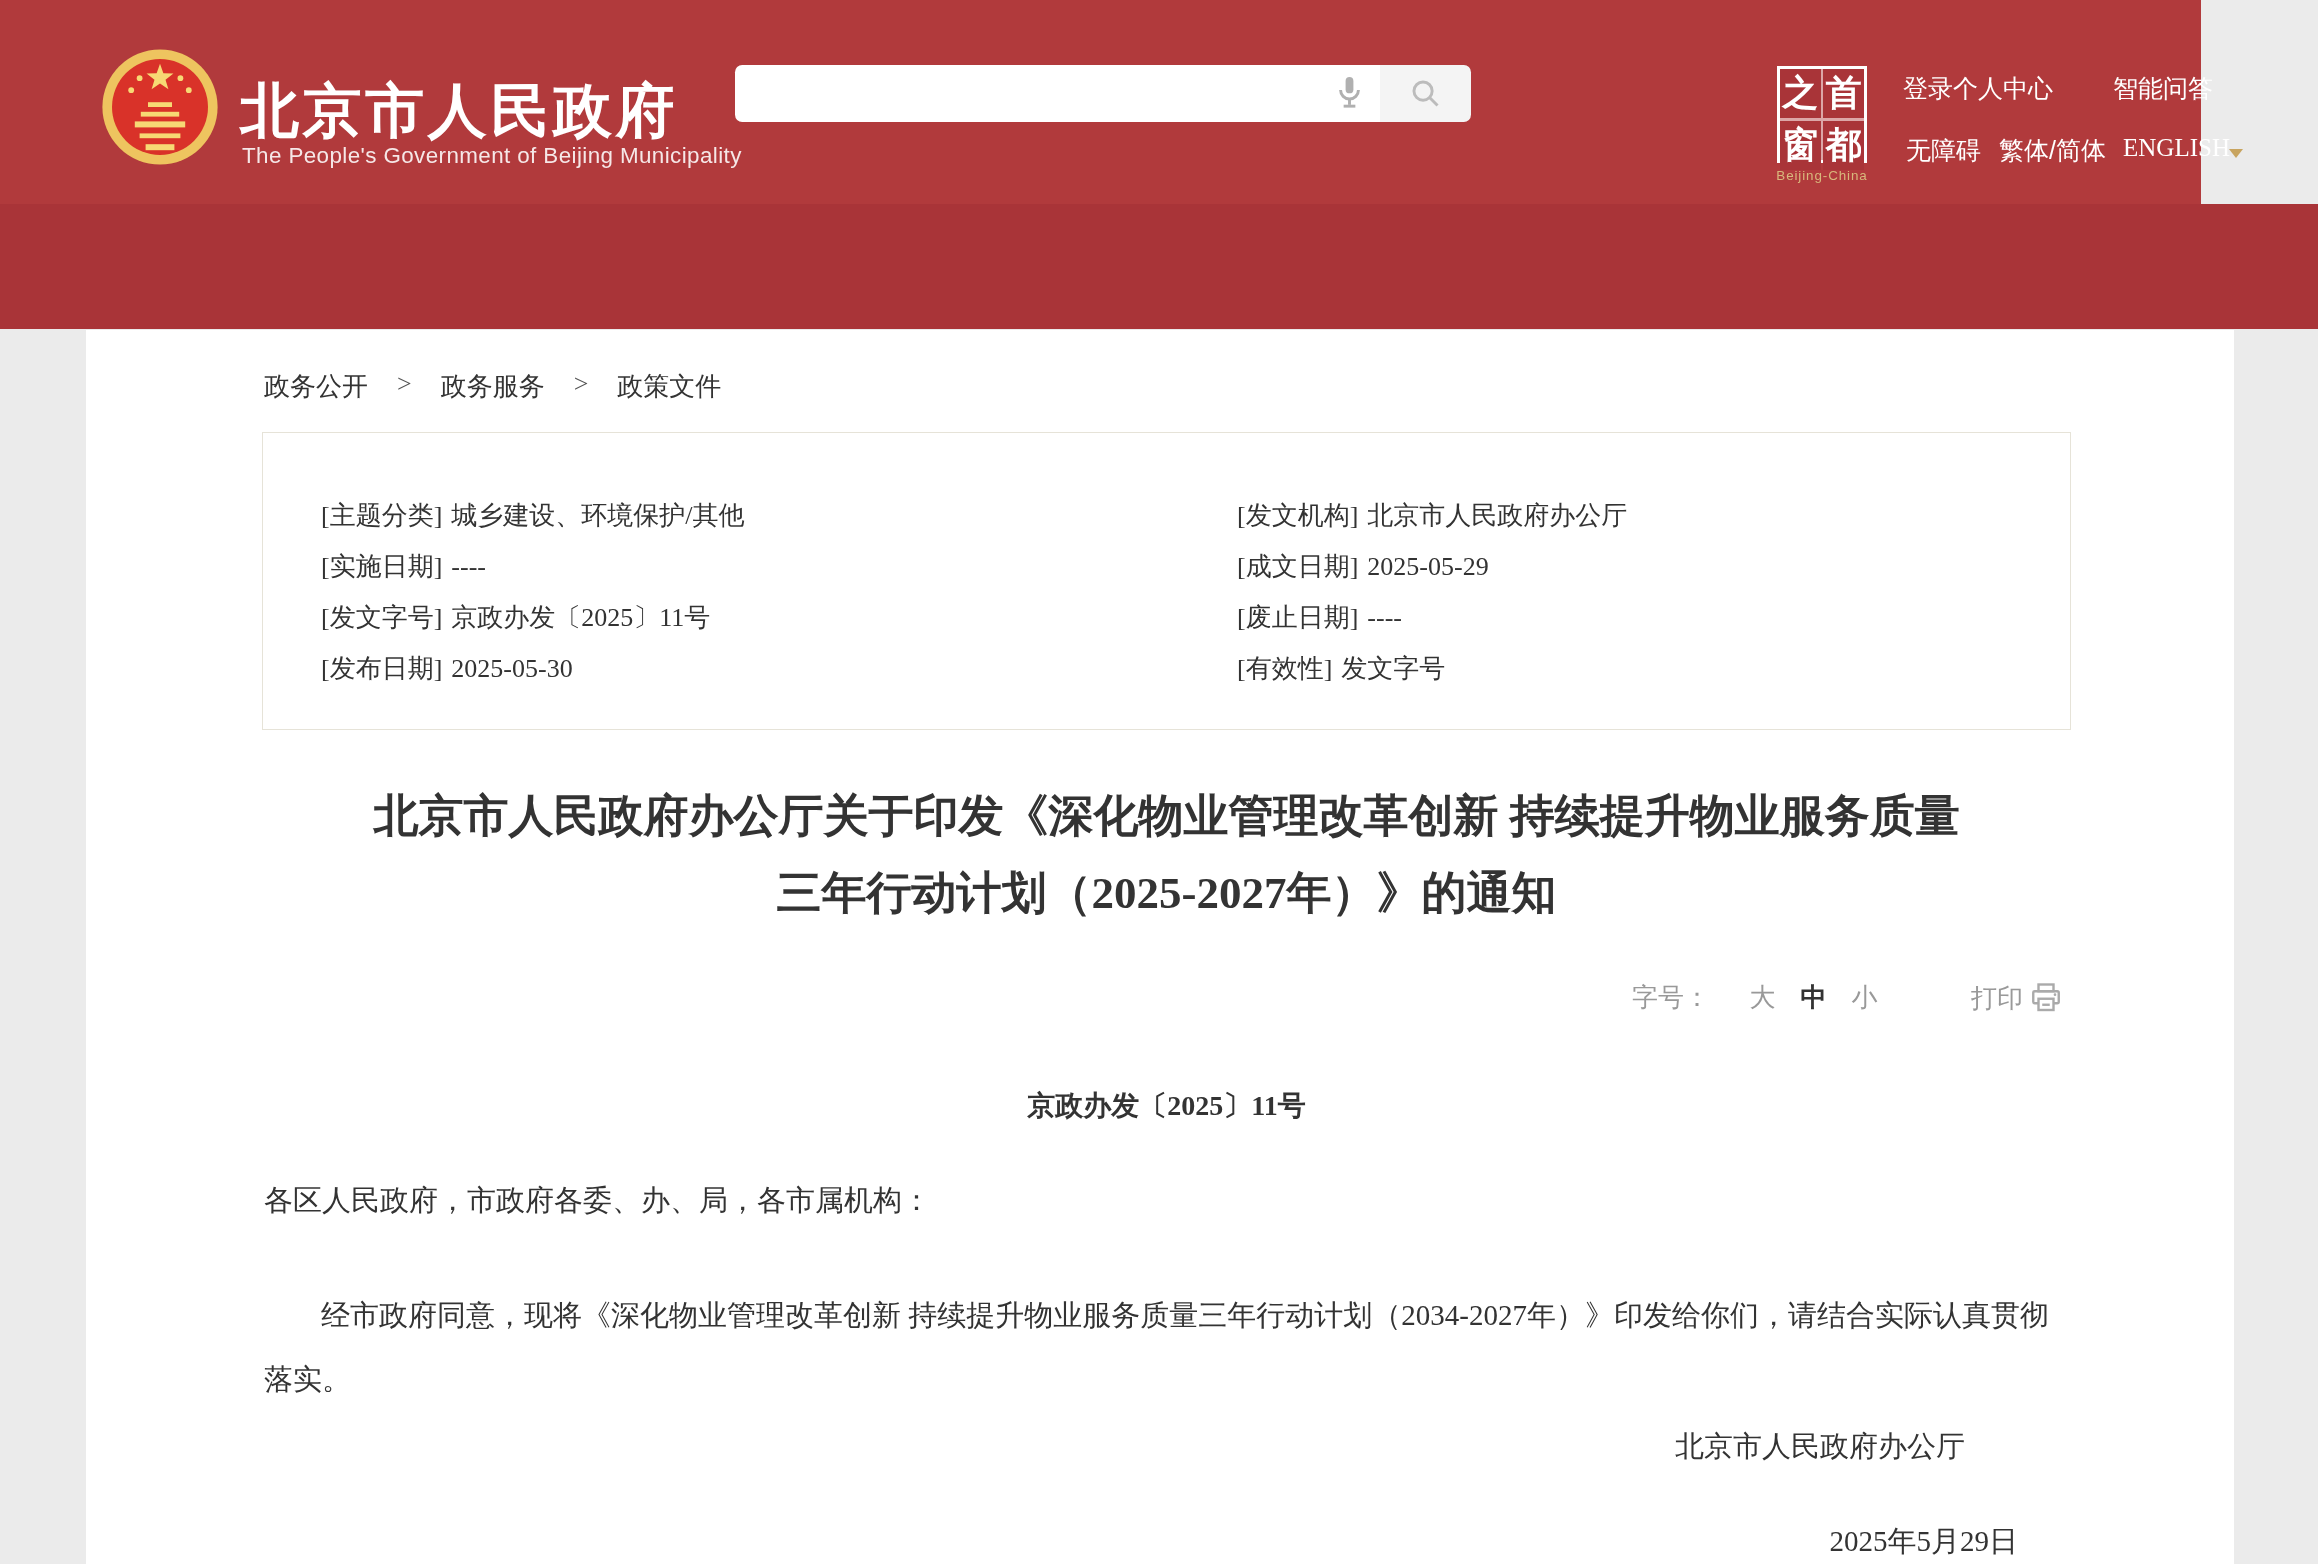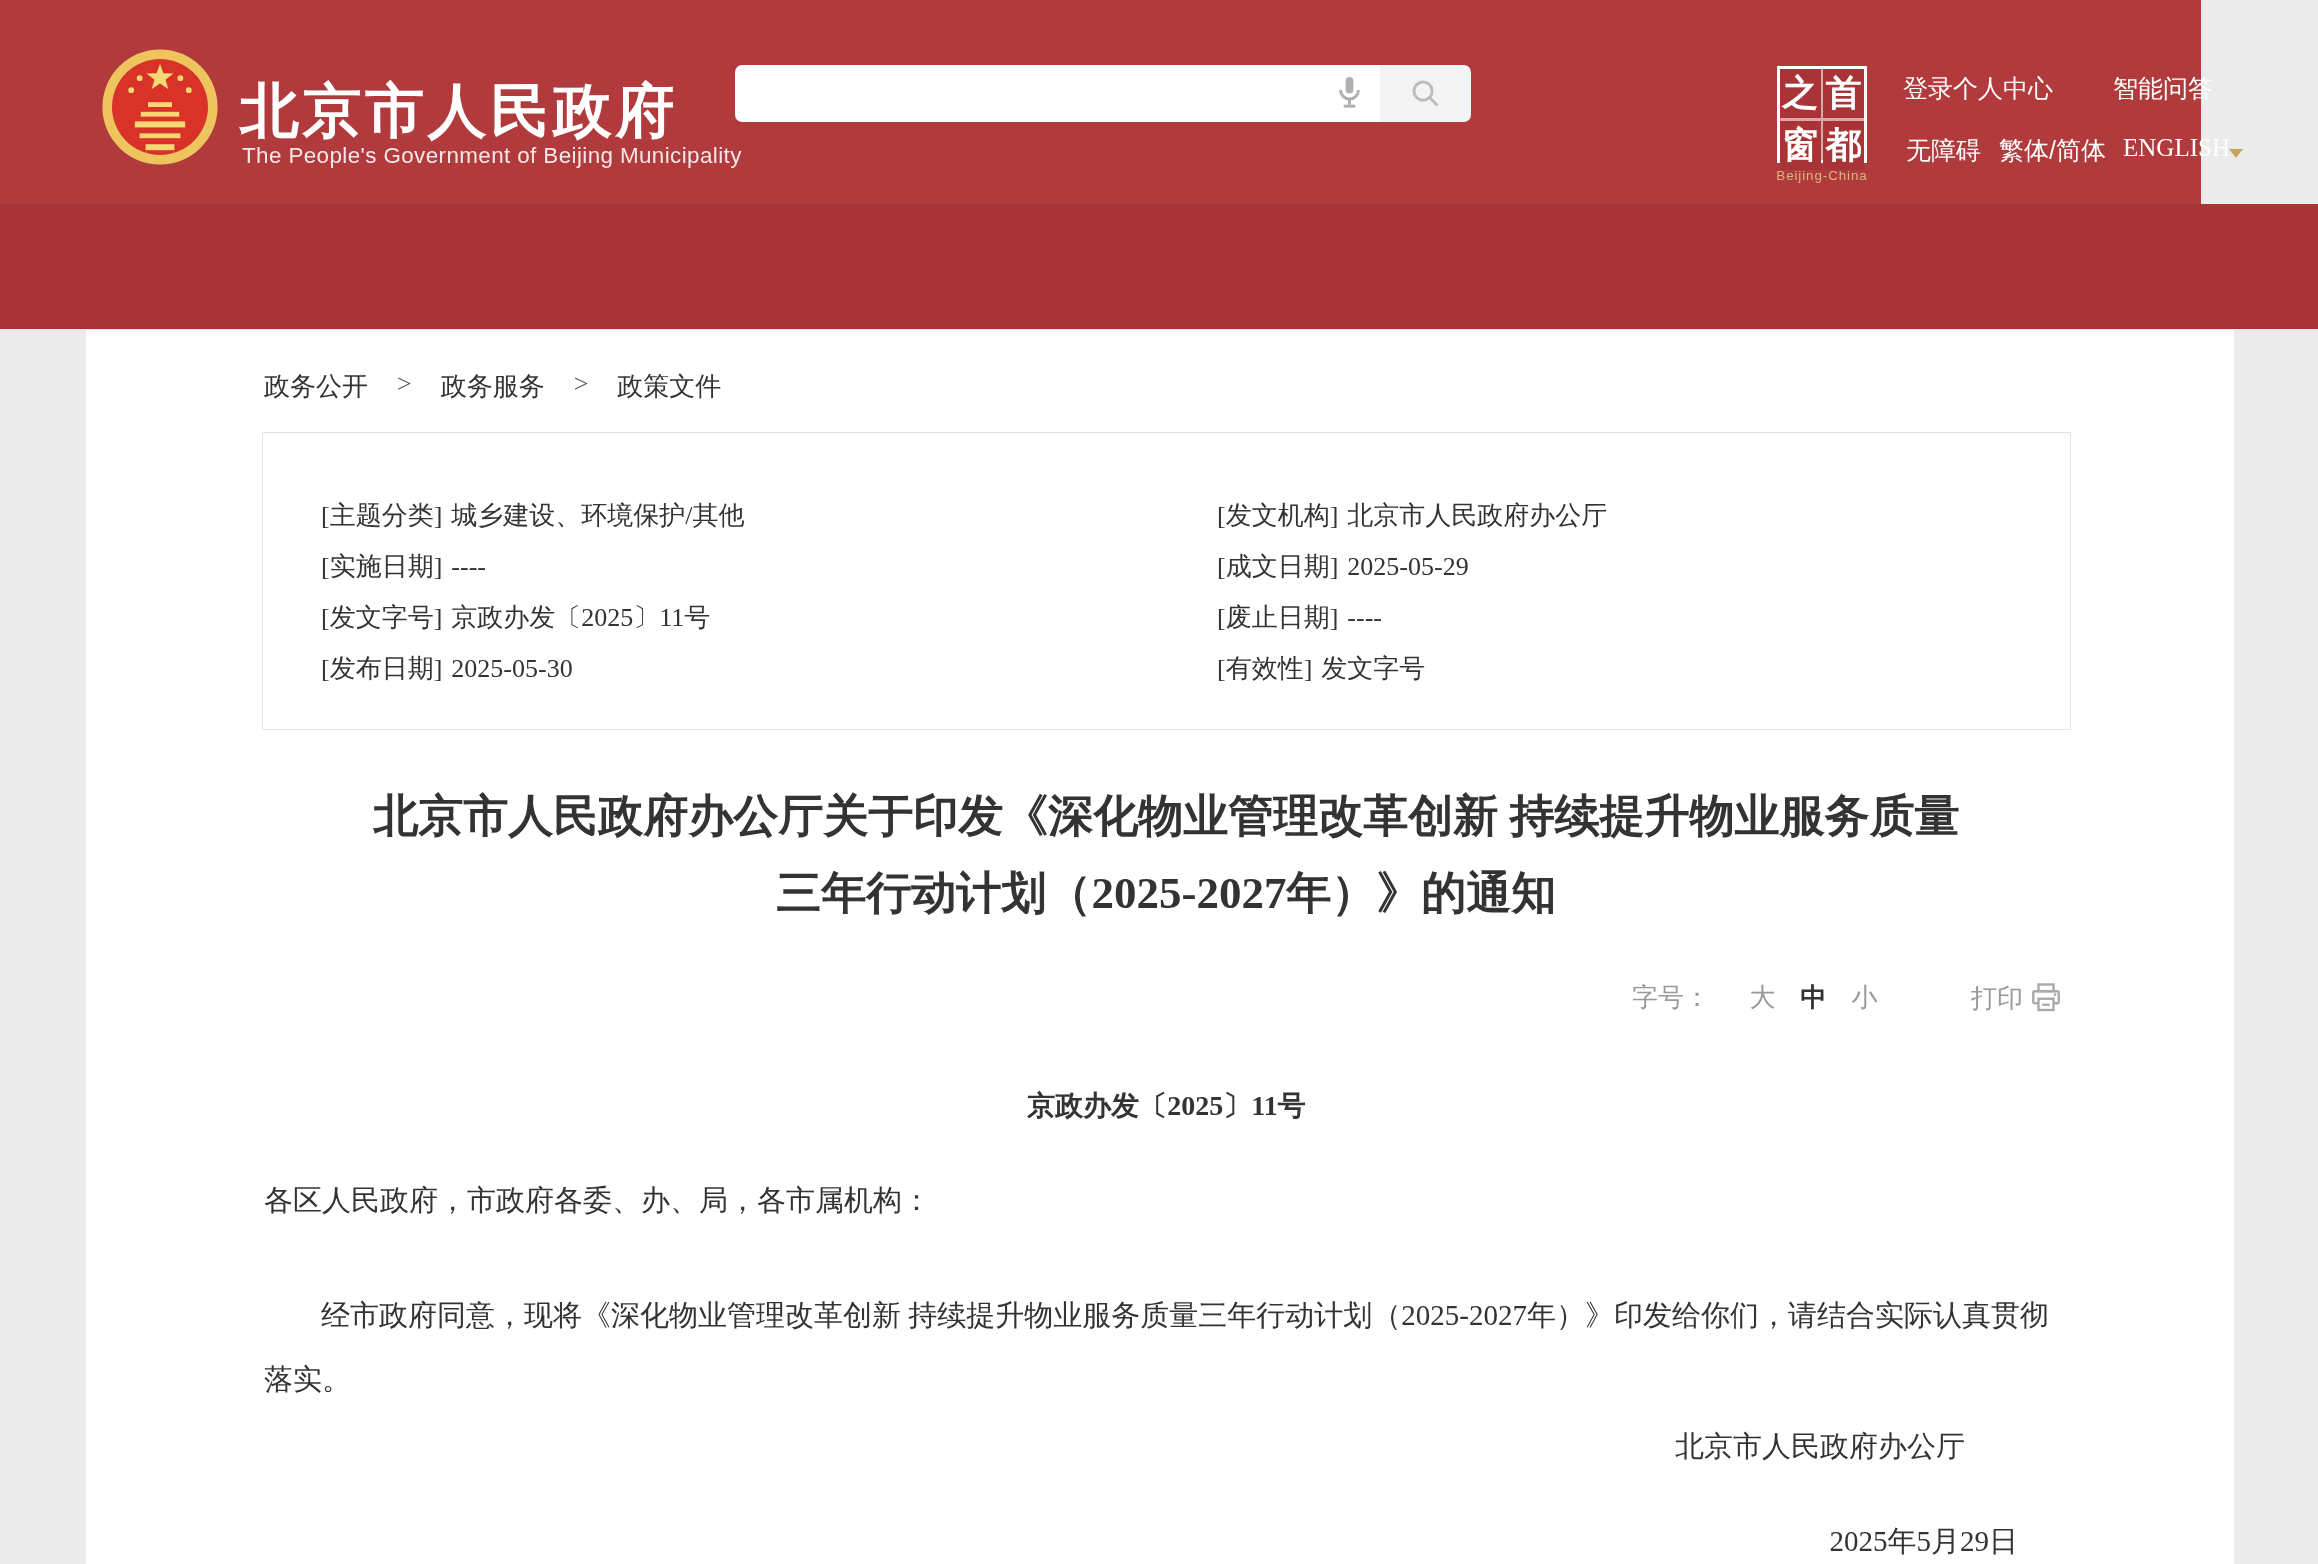--- a/index.html
+++ b/index.html
@@ -28,21 +28,21 @@
 
   .nav-item { position:absolute; top:247px; transform:translateX(-50%); color:#fff; font-size:38px; font-weight:bold; letter-spacing:2.7px; cursor:pointer; white-space:nowrap; }
 
   
   .card { position:absolute; left:86px; top:330px; width:2148px; height:1235px; background:#fff; font-family:"Liberation Serif", serif; color:#333; }
 
   .breadcrumb { position:absolute; left:178px; top:39px; display:flex; gap:29px; font-size:26px; color:#333; }
   .crumb { cursor:pointer; }
   .crumb-sep { color:#555; }
 
-  .meta-box { position:absolute; left:176px; top:102px; width:1809px; height:298px; border:0.9px solid #e6e3d8; background:#fff; padding:57px 0 0 58px; display:grid; grid-template-columns:896px auto; }
+  .meta-box { position:absolute; left:176px; top:102px; width:1809px; height:298px; border:0.9px solid #e6e3d8; background:#fff; padding:57px 0 0 58px; display:grid; grid-template-columns:896px auto;gap:20px; }
   .meta-col .meta-row { line-height:51px; font-size:26px; white-space:nowrap; }
   .meta-label { margin-right:9px; }
 
   .doc-title { position:absolute; left:178px; top:448px; width:1805px; text-align:center; font-size:45px; font-weight:bold; line-height:77px; color:#333; }
 
   .controls { position:absolute; top:650px; right:170px; display:flex; align-items:flex-start; font-size:26px; color:#999; }
   .fs-label { margin-right:27px; }
   .fs-opt { margin:0 12.5px; cursor:pointer; color:#999; }
   .fs-opt.selected { color:#333; font-weight:bold; }
   .print-btn { margin-left:81px; display:flex; align-items:center; gap:5px; cursor:pointer; color:#999; background:none; border:none; font-size:26px; font-family:Liberation Sans, sans-serif; }
@@ -179,19 +179,19 @@
         <line x1="9.5" y1="16.5" x2="14.5" y2="16.5" stroke="#aaa" stroke-width="1.6"></line>
         <circle cx="18" cy="9.8" r="0.9" fill="#aaa"></circle>
       </svg>
     </button>
   </div>
 
   <div class="doc-number">京政办发〔2025〕11号</div>
 
   <div class="addressee">各区人民政府，市政府各委、办、局，各市属机构：</div>
 
-  <div class="paragraph">经市政府同意，现将《深化物业管理改革创新 持续提升物业服务质量三年行动计划（2025-2027年）》印发给你们，请结合实际认真贯彻落实。</div>
+  <div class="paragraph">经市政府同意，现将《深化物业管理改革创新 持续提升物业服务质量三年行动计划（2034-2027年）》印发给你们，请结合实际认真贯彻落实。</div>
 
   <div class="sig-org">北京市人民政府办公厅</div>
   <div class="sig-date">2025年5月29日</div>
 
 </div>
 
 
 </body></html>

